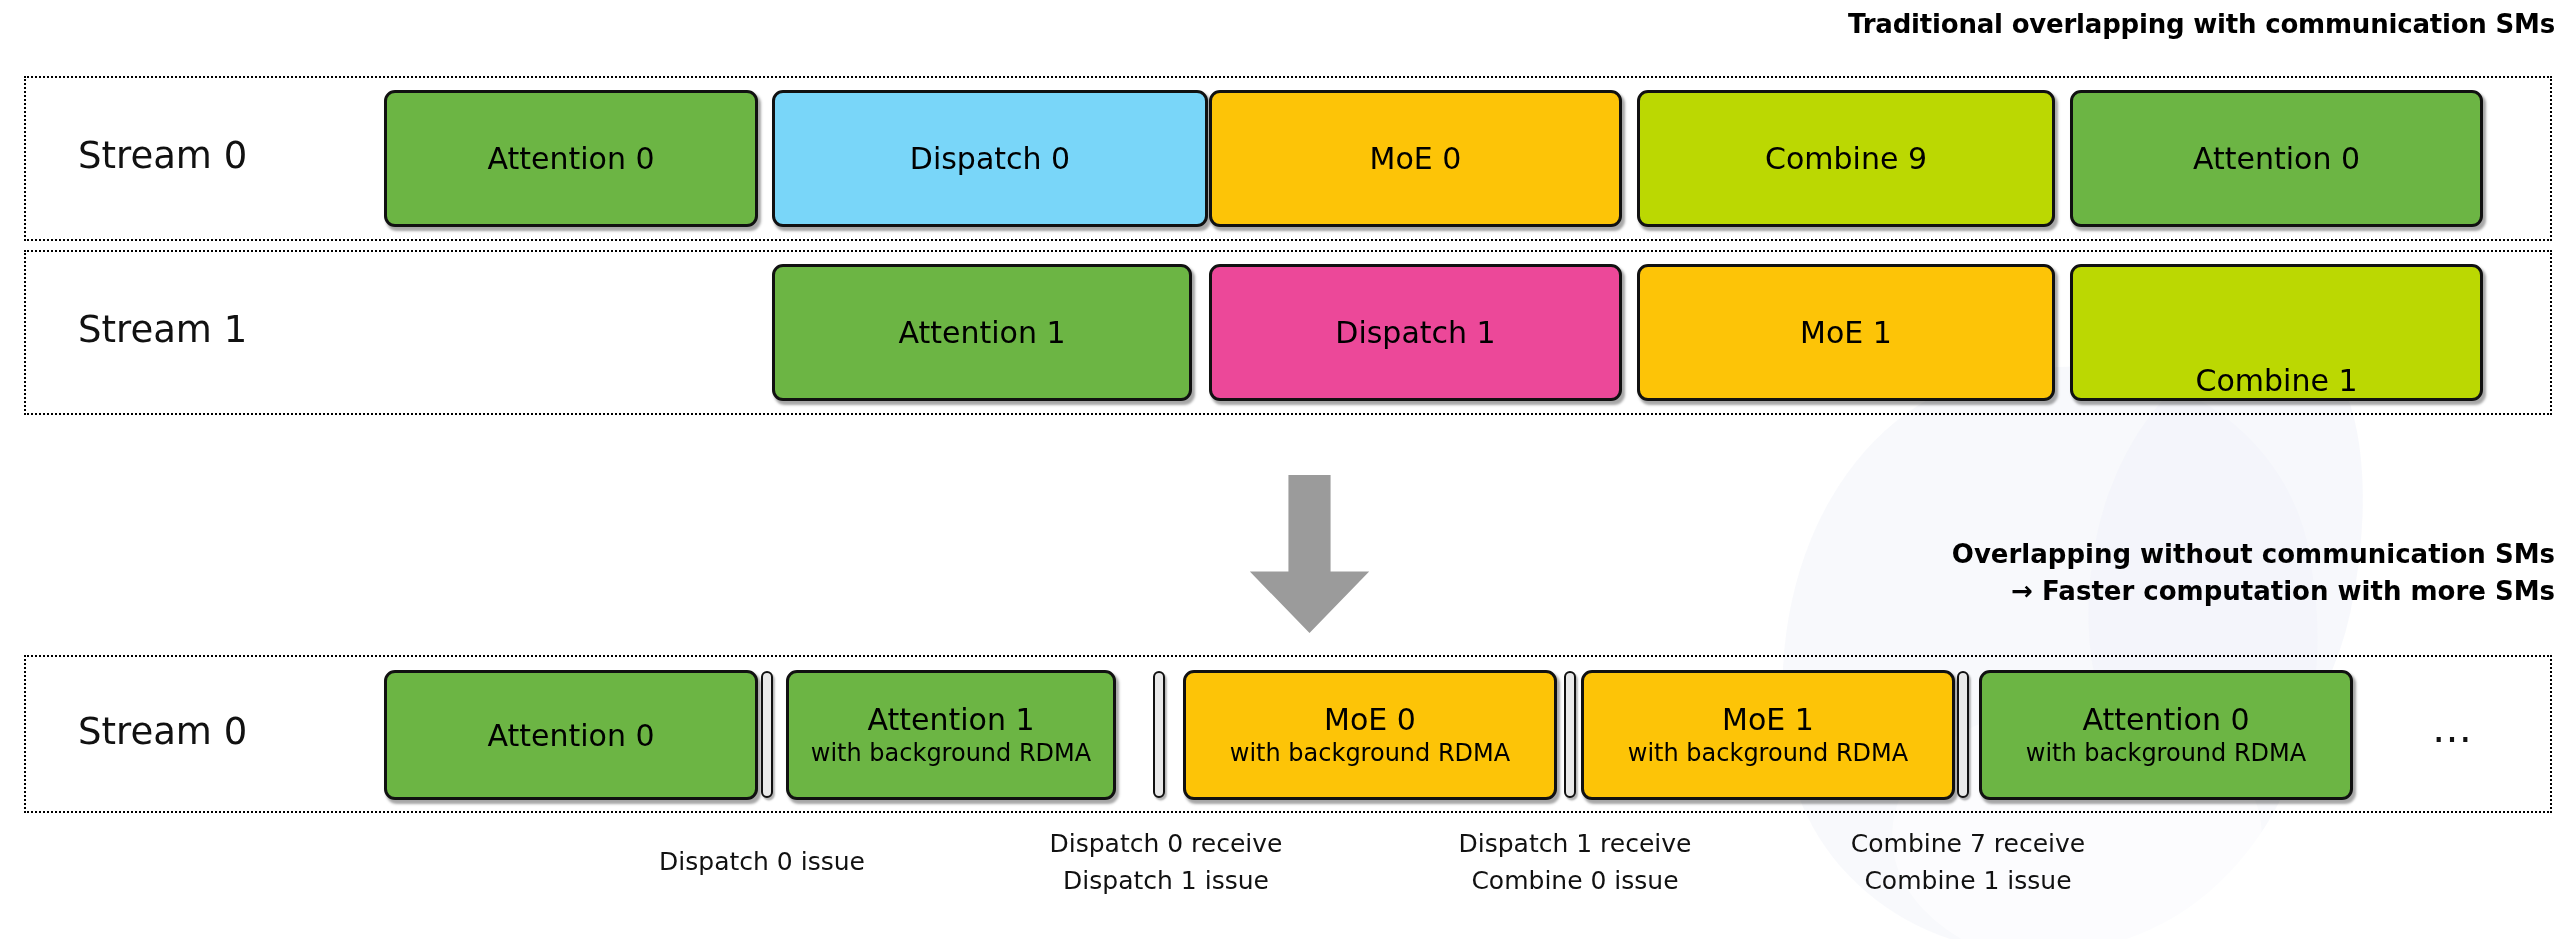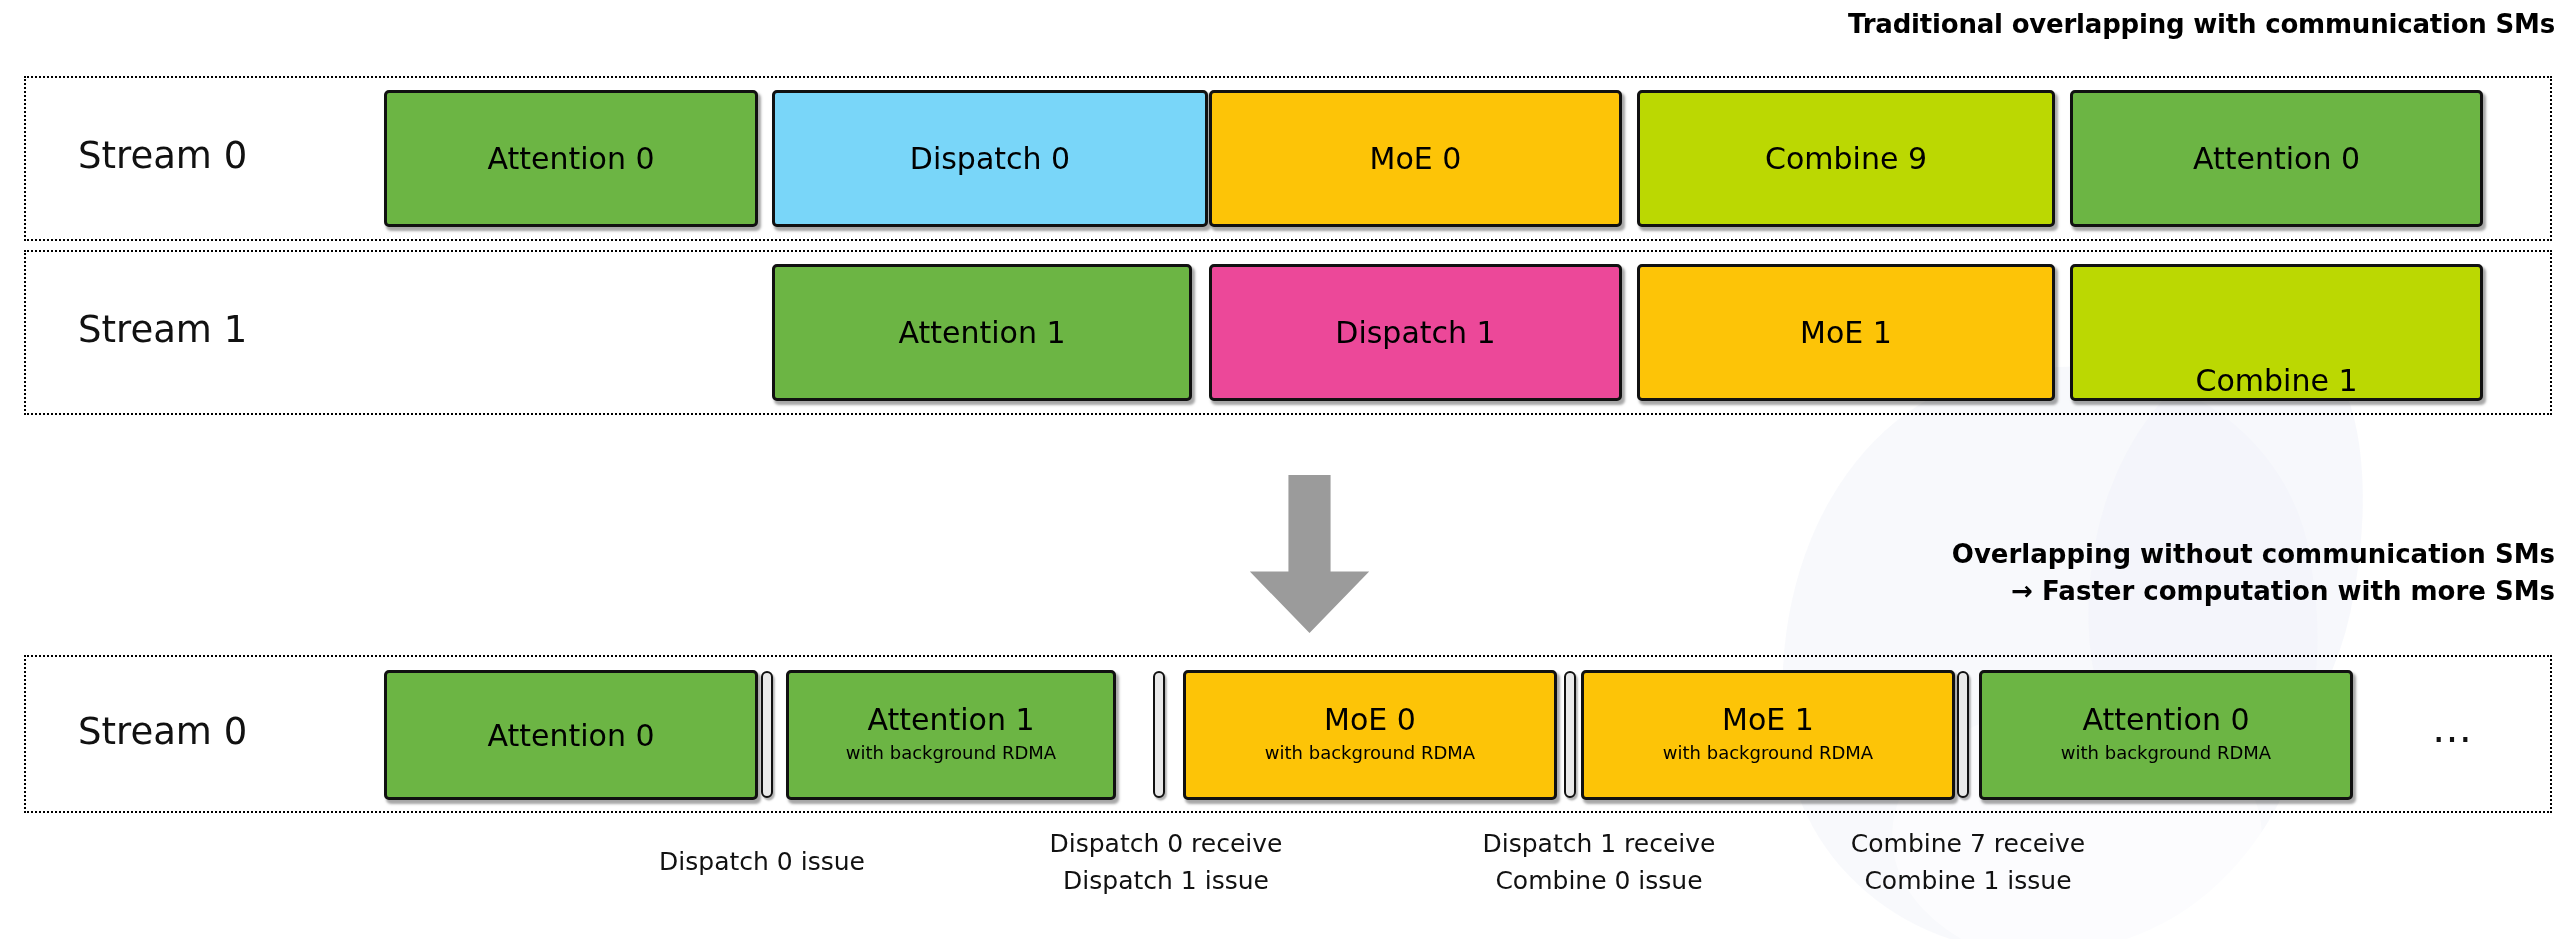--- a/index.html
+++ b/index.html
@@ -51,28 +51,28 @@
   .lane-label{
     position:absolute;
     font-size:37px;color:#111;
     white-space:nowrap;
   }
 
   
   .blk{
     position:absolute;box-sizing:border-box;
     border:3.5px solid #111;
-    border-radius:5px;
+    border-radius:11px;
     display:flex;flex-direction:column;
     align-items:center;justify-content:center;
     box-shadow:2.6px 3.5px 2.6px rgba(0,0,0,.35);
     color:#000;
   }
   .blk .t1{font-size:30px;line-height:35px;white-space:nowrap;}
-  .blk .t2{font-size:18px;line-height:30px;white-space:nowrap;margin-top:1.8px;}
+  .blk .t2{font-size:24px;line-height:30px;white-space:nowrap;margin-top:1.8px;}
   .blk.two .t1{font-size:30px;}
 
   
   .sep{
     position:absolute;box-sizing:border-box;
     width:12.3px;border:2.6px solid #111;border-radius:7px;
     background:#e9e9e9;
     box-shadow:1.8px 2.6px 1.8px rgba(0,0,0,.3);
   }
 
@@ -170,21 +170,21 @@
   </svg>
 
   <div id="event-host">
       <div class="evt" style="left: 762px; top: 843px;">
         <div>Dispatch 0 issue</div>
       </div>
       <div class="evt" style="left: 1166px; top: 825px;">
         <div>Dispatch 0 receive</div>
         <div>Dispatch 1 issue</div>
       </div>
-      <div class="evt" style="left: 1575px; top: 825px; margin-left: 24px;">
+      <div class="evt" style="left: 1575px; top: 825px;">
         <div>Dispatch 1 receive</div>
         <div>Combine 0 issue</div>
       </div>
       <div class="evt" style="left: 1968px; top: 825px;">
         <div>Combine 7 receive</div>
         <div>Combine 1 issue</div>
       </div>
     </div>
 </div>
 

